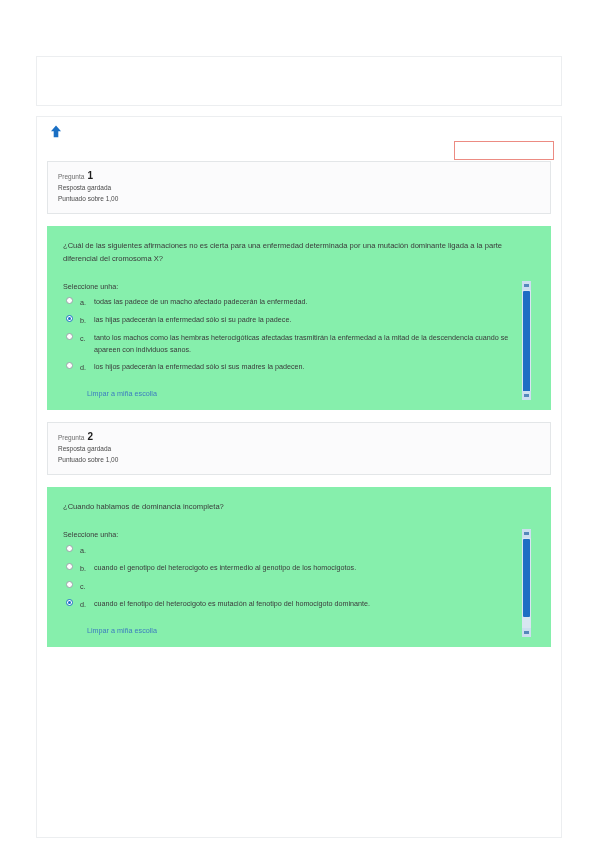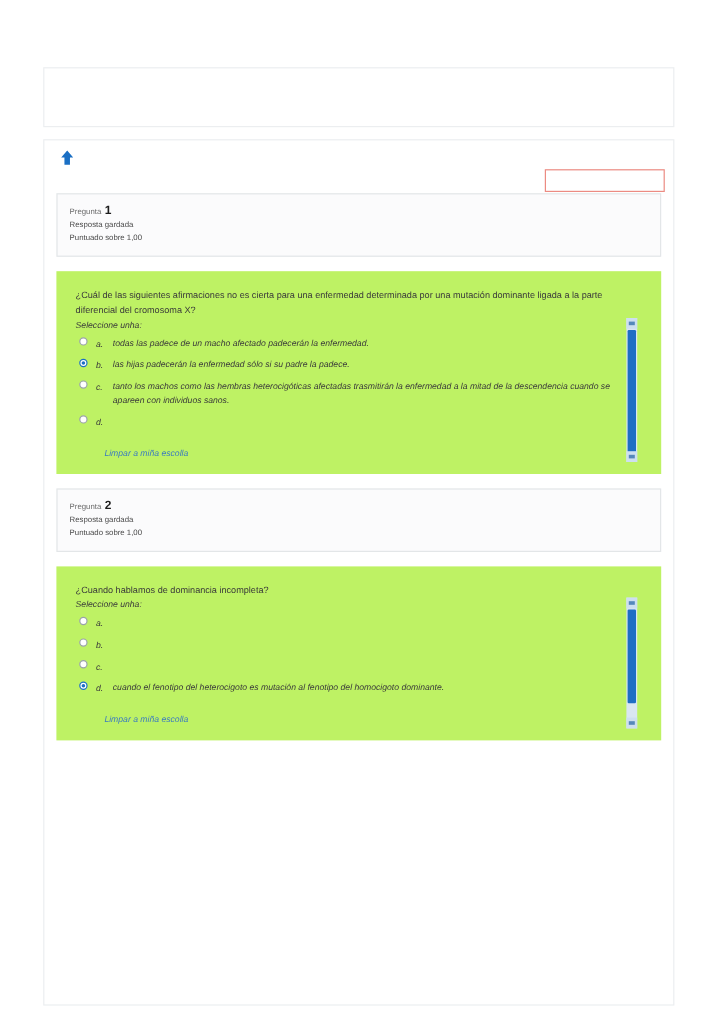--- a/index.html
+++ b/index.html
@@ -95,36 +95,36 @@
   .q-num {
     font-size: 10px;
     font-weight: bold;
     color: #1d1d1d;
     margin-left: 3px;
   }
 
   
   .q-content {
     margin: 12px 10px 0 10px;
-    background: #bef264;
+    background: #86efac;
     position: relative;
     box-sizing: border-box;
     padding: 13px 16px 10px 16px;
   }
 
   .q-text {
     font-size: 7.6px;
     line-height: 13px;
     color: #3a3a3a;
     max-width: 470px;
   }
 
   .answers-wrap {
     position: relative;
-    font-style: italic;
+    margin-top: 16px;
   }
 
   .select-one {
     font-size: 7.2px;
     line-height: 12px;
     color: #3a3a3a;
     margin-bottom: 3px;
   }
 
   .option-row {
@@ -273,20 +273,21 @@
 
         <div class="option-row">
           <span class="radio"></span>
           <span class="opt-letter">c.</span>
           <span class="opt-text">tanto los machos como las hembras heterocigóticas afectadas trasmitirán la enfermedad a la mitad de la descendencia cuando se apareen con individuos sanos.</span>
         </div>
 
         <div class="option-row">
           <span class="radio"></span>
           <span class="opt-letter">d.</span>
+          <span class="opt-text">los hijos padecerán la enfermedad sólo si sus madres la padecen.</span>
         </div>
 
         <a class="clear-choice">Limpar a miña escolla</a>
 
         <div class="scrollbar">
           <div class="sb-arrow up"></div>
           <div class="sb-thumb" style="height:105px;"></div>
           <div class="sb-arrow down"></div>
         </div>
       </div>
@@ -309,20 +310,21 @@
         <div class="select-one">Seleccione unha:</div>
 
         <div class="option-row">
           <span class="radio"></span>
           <span class="opt-letter">a.</span>
         </div>
 
         <div class="option-row">
           <span class="radio"></span>
           <span class="opt-letter">b.</span>
+          <span class="opt-text">cuando el genotipo del heterocigoto es intermedio al genotipo de los homocigotos.</span>
         </div>
 
         <div class="option-row">
           <span class="radio"></span>
           <span class="opt-letter">c.</span>
         </div>
 
         <div class="option-row">
           <span class="radio checked"></span>
           <span class="opt-letter">d.</span>

